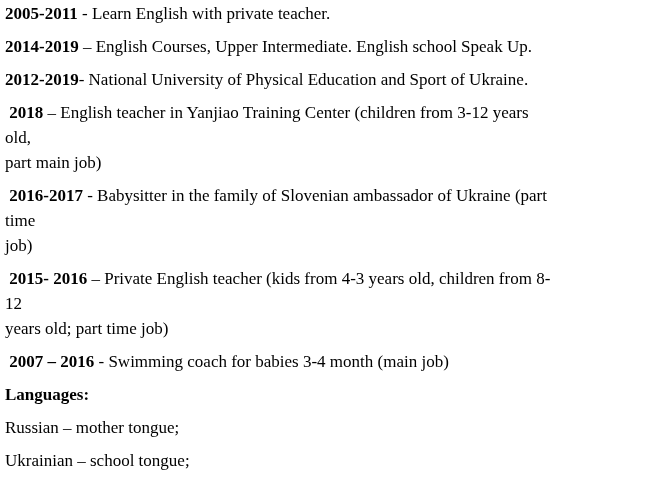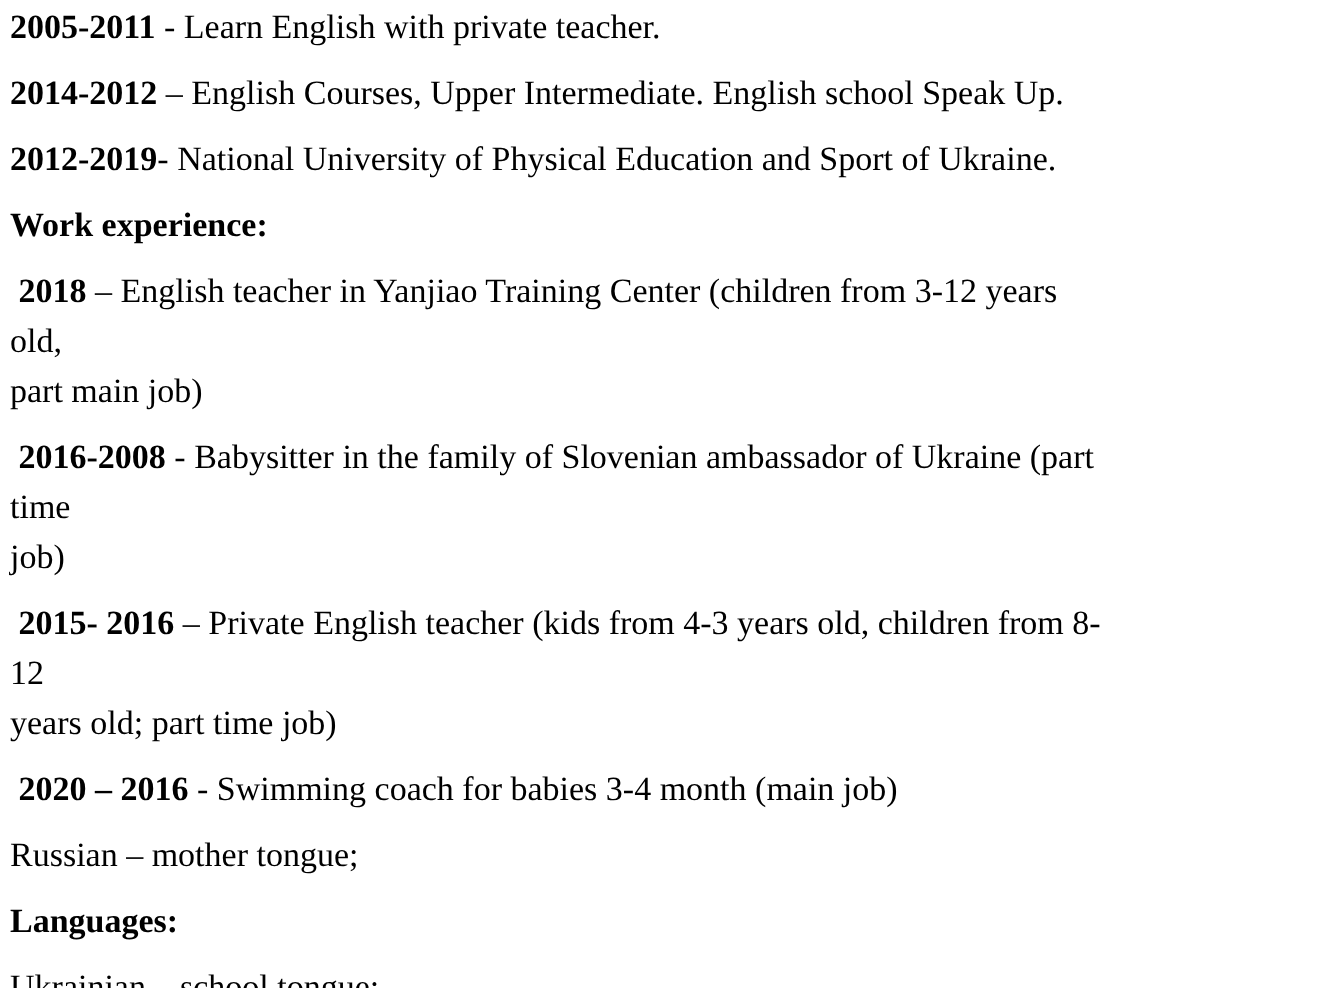--- a/index.html
+++ b/index.html
@@ -27,24 +27,23 @@
   .para strong {
     font-weight: 700;
   }
 </style>
 </head>
 <body>
 
 <div class="page">
   <div id="document-content">
       <p class="para"><strong>2005-2011</strong><span> - Learn English with private teacher.</span></p>
-      <p class="para"><strong>2014-2012</strong><span> – English Courses, Upper Intermediate. English school Speak Up.</span><br></p>
+      <p class="para"><strong>2014-2019</strong><span> – English Courses, Upper Intermediate. English school Speak Up.</span><br></p>
       <p class="para"><strong>2012-2019</strong><span>- National University of Physical Education and Sport of Ukraine.</span></p>
-      <p class="para"><strong>Work experience:</strong></p>
       <p class="para"><strong> 2018</strong><span> – English teacher in Yanjiao Training Center (children from 3-12 years old,</span><br><span>part main job)</span></p>
-      <p class="para"><strong> 2016-2008</strong><span> - Babysitter in the family of Slovenian ambassador of Ukraine (part time</span><br><span>job)</span></p>
+      <p class="para"><strong> 2016-2017</strong><span> - Babysitter in the family of Slovenian ambassador of Ukraine (part time</span><br><span>job)</span></p>
       <p class="para"><strong> 2015- 2016</strong><span> – Private English teacher (kids from 4-3 years old, children from 8-12</span><br><span>years old; part time job)</span></p>
-      <p class="para"><strong> 2020 – 2016</strong><span> - Swimming coach for babies 3-4 month (main job)</span></p>
+      <p class="para"><strong> 2007 – 2016</strong><span> - Swimming coach for babies 3-4 month (main job)</span></p>
+      <p class="para"><strong>Languages:</strong></p>
       <p class="para"><span>Russian – mother tongue;</span></p>
-      <p class="para"><strong>Languages:</strong></p>
       <p class="para"><span>Ukrainian – school tongue;</span></p>
     </div>
 </div>
 
 </body></html>

